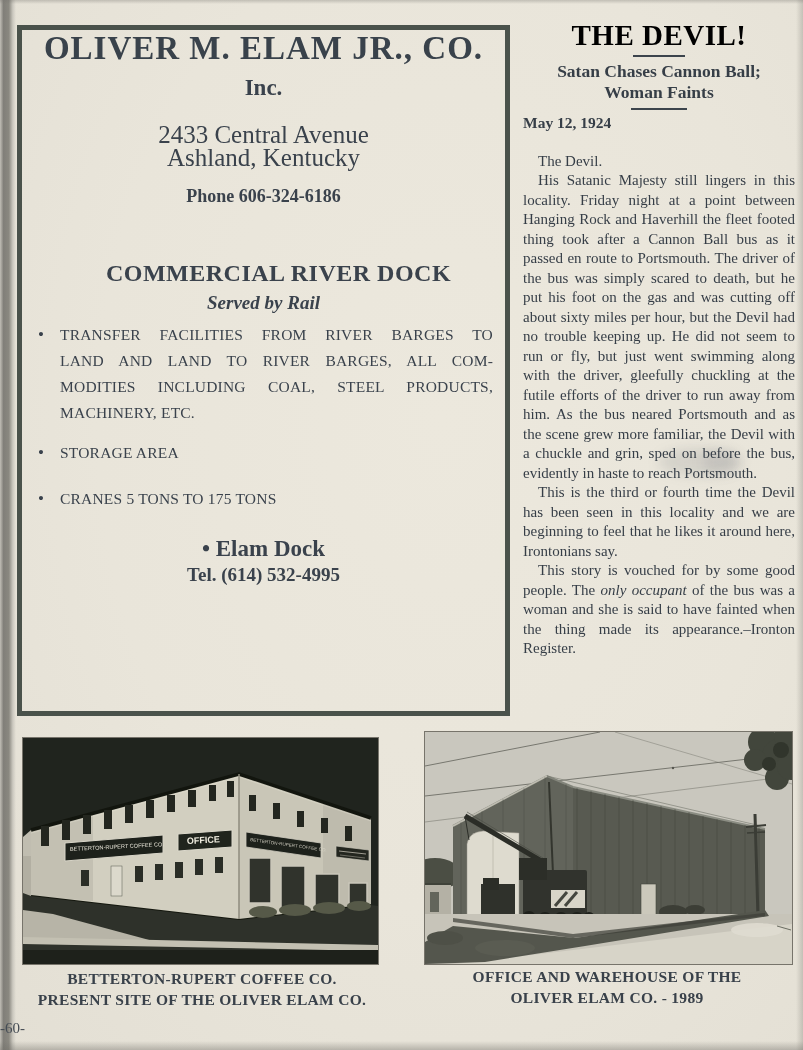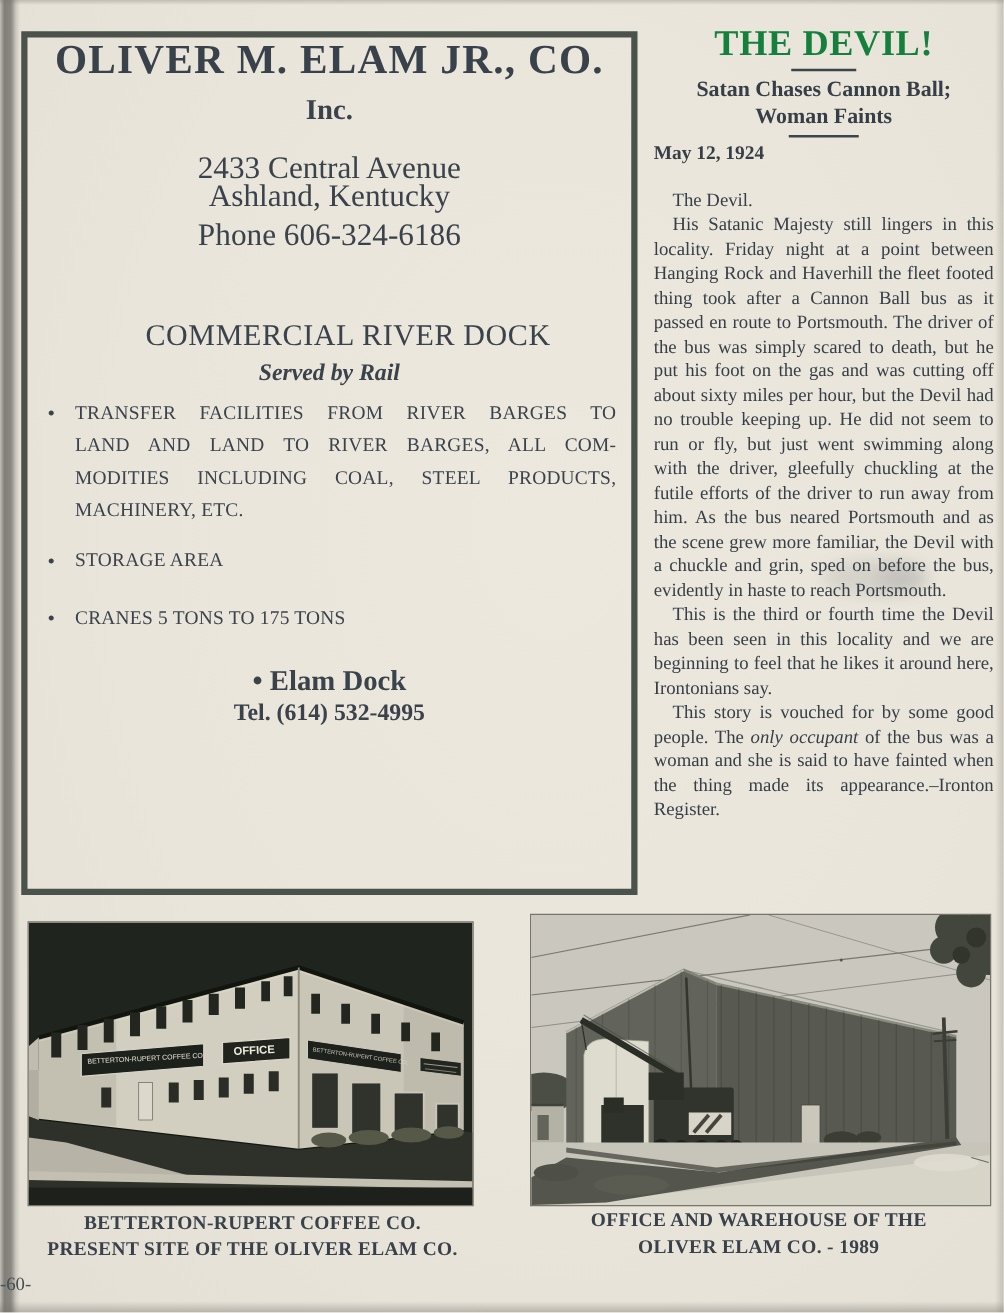--- a/index.html
+++ b/index.html
@@ -21,38 +21,38 @@
   .smudge{position:absolute;background:rgba(88,94,102,.14);filter:blur(6px);border-radius:50%;}
   .smudge.s1{left:658px;top:448px;width:84px;height:28px;}
   .smudge.s2{left:702px;top:452px;width:38px;height:22px;background:rgba(80,86,96,.12);}
 
   
   .ad-box{position:absolute;left:17px;top:25px;width:483px;height:681px;
     border:5px solid #4a524b;text-align:center;color:#3a424c;}
   .ad-company{font-size:33px;font-weight:bold;letter-spacing:1px;white-space:nowrap;color:#39424b;}
   .ad-inc{margin-top:8px;font-size:23px;font-weight:bold;}
   .ad-address{margin-top:22px;font-size:25px;line-height:23px;}
-  .ad-phone{margin-top:6px;font-size:25px;font-weight:normal;}
-  .ad-dock-heading{margin-top:53px;font-size:24px;font-weight:normal;letter-spacing:.5px;padding-left:30px;}
+  .ad-phone{margin-top:17px;font-size:18px;font-weight:bold;}
+  .ad-dock-heading{margin-top:53px;font-size:24px;font-weight:bold;letter-spacing:.5px;padding-left:30px;}
   .ad-dock-sub{margin-top:5px;font-size:19px;font-weight:bold;font-style:italic;}
   .ad-bullets{margin-top:8px;text-align:left;padding:0 12px 0 16px;font-size:15.5px;line-height:26px;letter-spacing:.2px;}
   .bullet-row{display:flex;align-items:flex-start;}
   .bullet-row .bdot{width:22px;flex:0 0 22px;font-size:17px;}
   .bullet-lines{flex:1;min-width:0;}
   .bullet-lines div{white-space:nowrap;text-align-last:justify;}
   .bullet-lines div:last-child{text-align-last:left;}
   .bullet-b2{margin-top:14px;}
   .bullet-b3{margin-top:20px;}
   .ad-dock-name{margin-top:24px;font-size:23px;font-weight:bold;}
   .ad-dock-loc{margin-top:3px;font-size:19px;font-weight:bold;line-height:26px;}
   .ad-dock-tel{font-size:19px;font-weight:bold;line-height:26px;}
 
   
   .story{position:absolute;left:523px;top:20px;width:272px;color:#363e47;}
-  .story-title{text-align:center;font-size:29px;font-weight:bold;letter-spacing:.5px;line-height:1.1;color:#15803d;}
+  .story-title{text-align:center;font-size:29px;font-weight:bold;letter-spacing:.5px;line-height:1.1;color:#000000;}
   .rule{height:2px;background:#3c444c;margin:3px auto 4px;}
   .rule.r1{width:52px;}
   .rule.r2{width:56px;margin-top:5px;}
   .story-sub{text-align:center;font-size:17.5px;font-weight:bold;line-height:21px;}
   .story-date{text-align:left;font-size:15.5px;font-weight:bold;margin-top:0;}
   .story-body{margin-top:20px;font-size:15px;line-height:19.5px;text-align:justify;}
   .story-body p{margin:0;text-indent:15px;}
 
   
   .photo{position:absolute;border:1px solid #77746b;line-height:0;}

